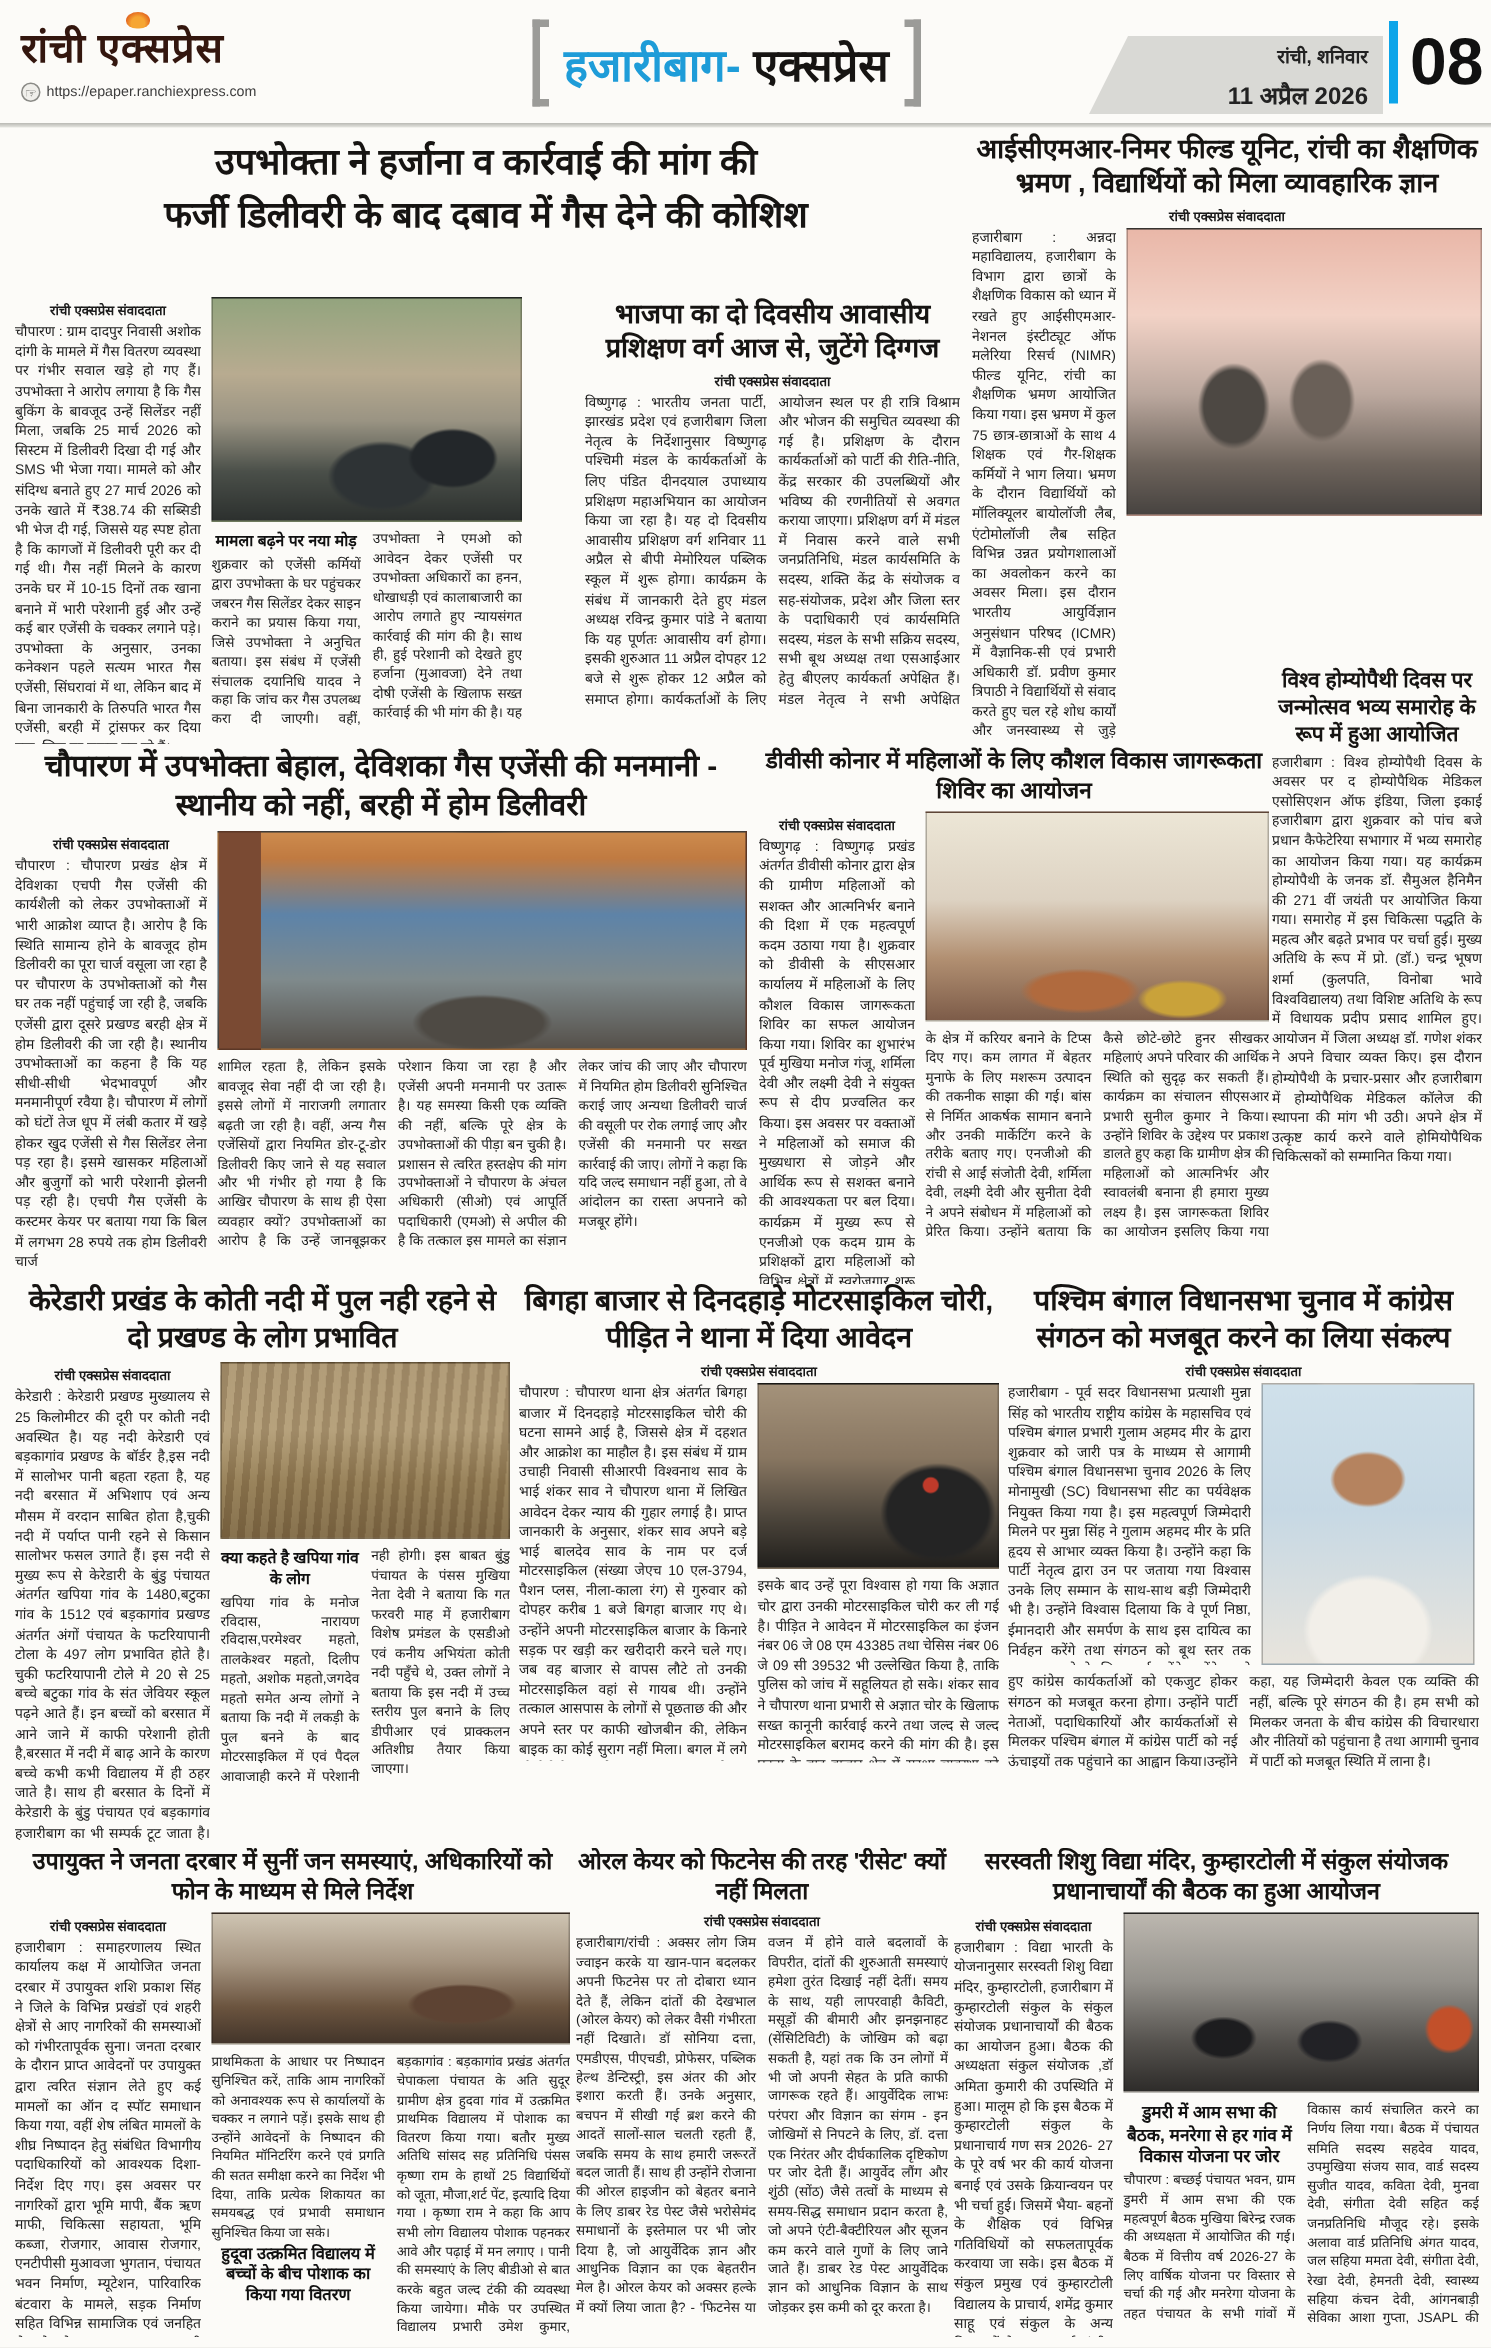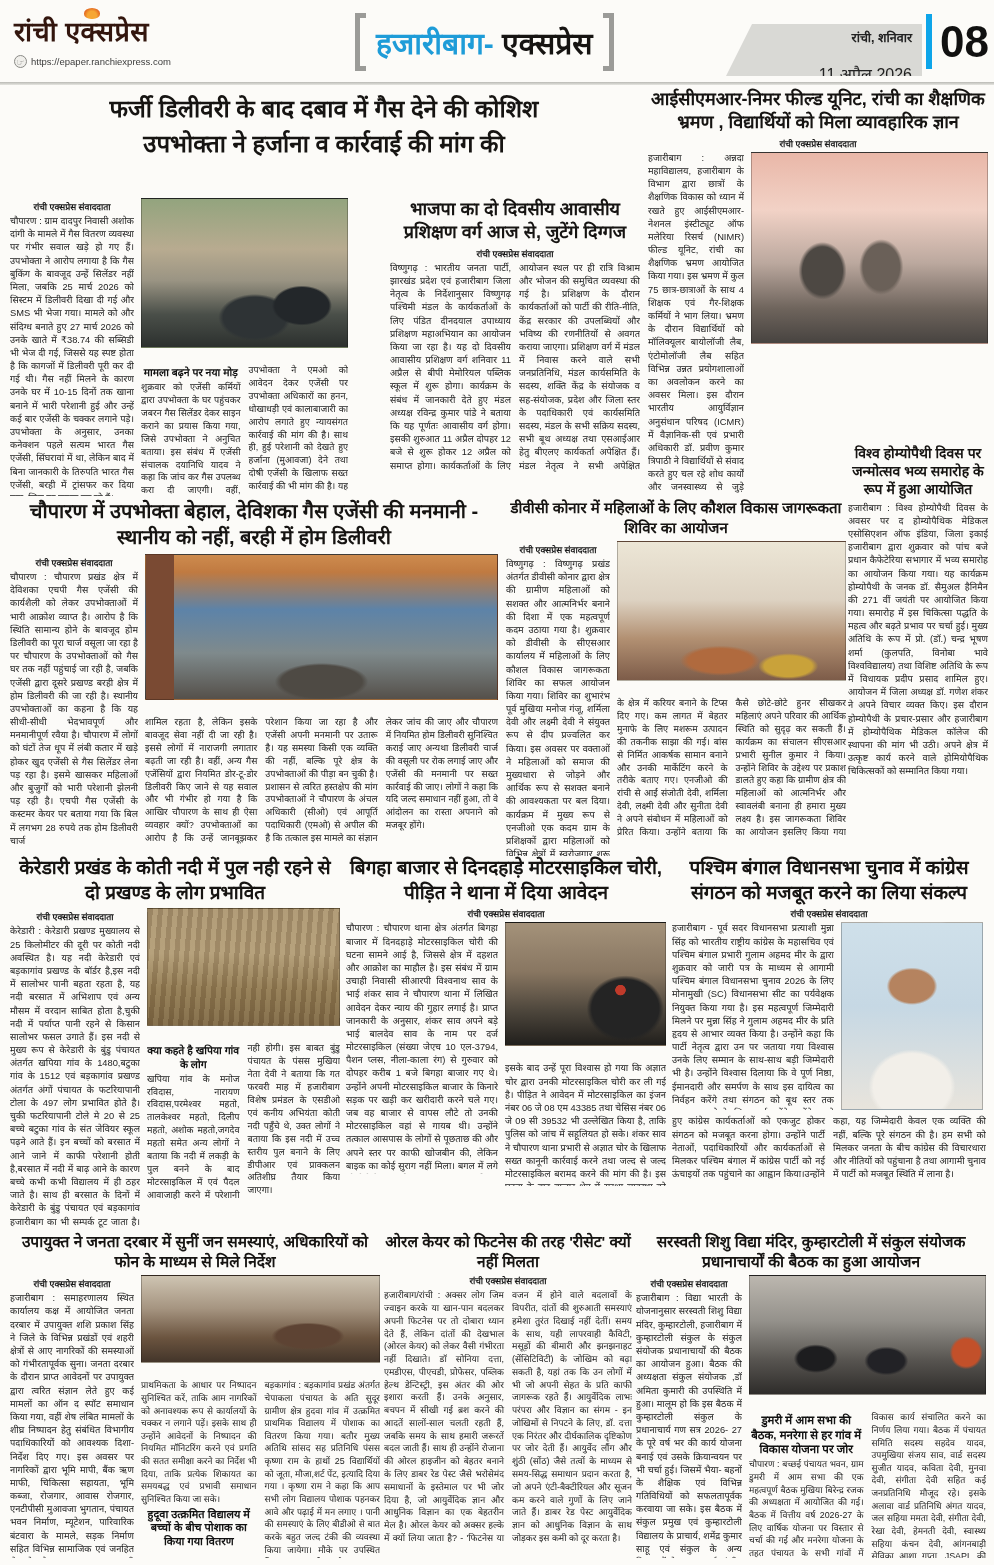--- a/index.html
+++ b/index.html
@@ -24,34 +24,34 @@
            font-size:9px;line-height:12px;text-align:center;color:#6a6a66;background:#f0efeb;}
   #center-title{position:absolute;left:355px;top:10px;height:64px;display:flex;align-items:center;}
   .bracket{display:inline-block;width:11px;height:58px;border-top:5px solid #9b9b98;border-bottom:5px solid #9b9b98;}
   .bracket.l{border-left:5px solid #9b9b98;margin-right:10px;}
   .bracket.r{border-right:5px solid #9b9b98;margin-left:10px;}
   .ct-text{font-size:30px;font-weight:800;white-space:nowrap;text-align:center;}
   .ct-text .blue{color:var(--edition-blue);}
   #date-band{position:absolute;right:72px;top:24px;width:196px;height:52px;background:var(--band-gray);
              clip-path:polygon(26px 0,100% 0,100% 100%,0 100%);text-align:right;padding:5px 10px 0 0;}
   #date-band .d1{font-size:12.5px;font-weight:700;color:#222;}
-  #date-band .d2{font-size:16px;font-weight:400;color:#222;margin-top:17px;}
+  #date-band .d2{font-size:16px;font-weight:700;color:#222;margin-top:6px;}
   #page-num{position:absolute;right:6px;top:14px;width:62px;font-size:44px;font-weight:800;color:#111;
             border-left:6px solid #0ea5e9;padding-left:8px;line-height:1.25;}
   #mast-rule{position:absolute;left:0;top:82px;width:994px;height:3px;background:linear-gradient(#b9b9b4,#e6e6e1);}
 
   
   .art{position:absolute;overflow:hidden;}
   .hl{font-weight:800;text-align:center;color:var(--ink);line-height:1.3;}
   .byline{font-weight:700;font-size:8.8px;text-align:center;margin:3px 0 2px;color:#1a1a1a;}
   .bodytxt{font-size:9.3px;line-height:1.42;text-align:justify;color:#1c1c1c;}
   .subhead{font-weight:800;text-align:center;font-size:10.5px;line-height:1.25;margin:2px 0;color:#111;}
   .row{display:flex;gap:7px;}
   .colfix{flex:none;overflow:hidden;}
-  .grow{flex:1;min-width:0;display:flex;flex-direction:column;gap:16px;}
+  .grow{flex:1;min-width:0;display:flex;flex-direction:column;gap:5px;}
   .cols2{columns:2;column-gap:8px;overflow:hidden;}
   .cols3{columns:3;column-gap:8px;overflow:hidden;}
   .photo{border:1px solid rgba(0,0,0,.25);flex:none;}
 
   
   .ph-gas{background:
     radial-gradient(ellipse 60px 40px at 78% 72%, #23272a 0 45%, transparent 50%),
     radial-gradient(ellipse 70px 45px at 55% 80%, #2e3335 0 45%, transparent 52%),
     linear-gradient(180deg,#93a47e 0%,#b8ab90 34%,#9a9483 55%,#4a4f49 78%,#2c302e 100%);}
   .ph-lab{background:
@@ -165,22 +165,22 @@
     </div>
     <div id="date-band">
       <div class="d1">रांची, शनिवार</div>
       <div class="d2">11 अप्रैल 2026</div>
     </div>
     <div id="page-num">08</div>
   </div>
   <div id="mast-rule"></div>
 
   <div class="art hl" id="lead-hl">
+    <div>उपभोक्ता ने हर्जाना व कार्रवाई की मांग की</div>
     <div>फर्जी डिलीवरी के बाद दबाव में गैस देने की कोशिश</div>
-    <div>उपभोक्ता ने हर्जाना व कार्रवाई की मांग की</div>
   </div>
 
   <div class="art" id="a1">
     <div class="row">
       <div class="colfix">
         <div class="byline">रांची एक्सप्रेस संवाददाता</div>
         <div class="bodytxt">चौपारण : ग्राम दादपुर निवासी अशोक दांगी के मामले में गैस वितरण व्यवस्था पर गंभीर सवाल खड़े हो गए हैं। उपभोक्ता ने आरोप लगाया है कि गैस बुकिंग के बावजूद उन्हें सिलेंडर नहीं मिला, जबकि 25 मार्च 2026 को सिस्टम में डिलीवरी दिखा दी गई और SMS भी भेजा गया। मामले को और संदिग्ध बनाते हुए 27 मार्च 2026 को उनके खाते में ₹38.74 की सब्सिडी भी भेज दी गई, जिससे यह स्पष्ट होता है कि कागजों में डिलीवरी पूरी कर दी गई थी। गैस नहीं मिलने के कारण उनके घर में 10-15 दिनों तक खाना बनाने में भारी परेशानी हुई और उन्हें कई बार एजेंसी के चक्कर लगाने पड़े। उपभोक्ता के अनुसार, उनका कनेक्शन पहले सत्यम भारत गैस एजेंसी, सिंघरावां में था, लेकिन बाद में बिना जानकारी के तिरुपति भारत गैस एजेंसी, बरही में ट्रांसफर कर दिया गया, जिस पर सवाल उठ रहे हैं।</div>
       </div>
       <div class="grow">
         <div class="photo ph-gas"></div>

